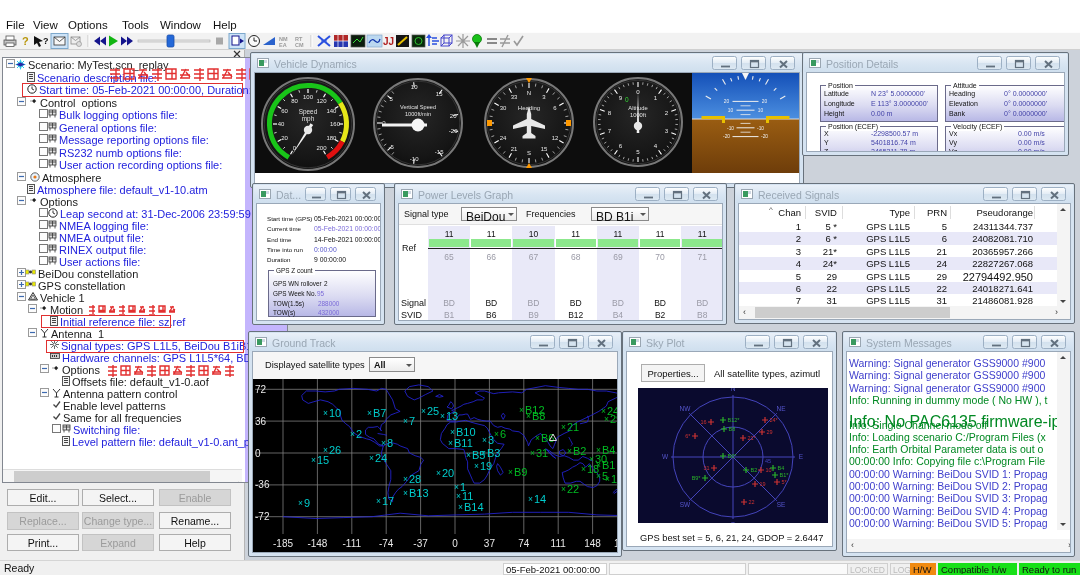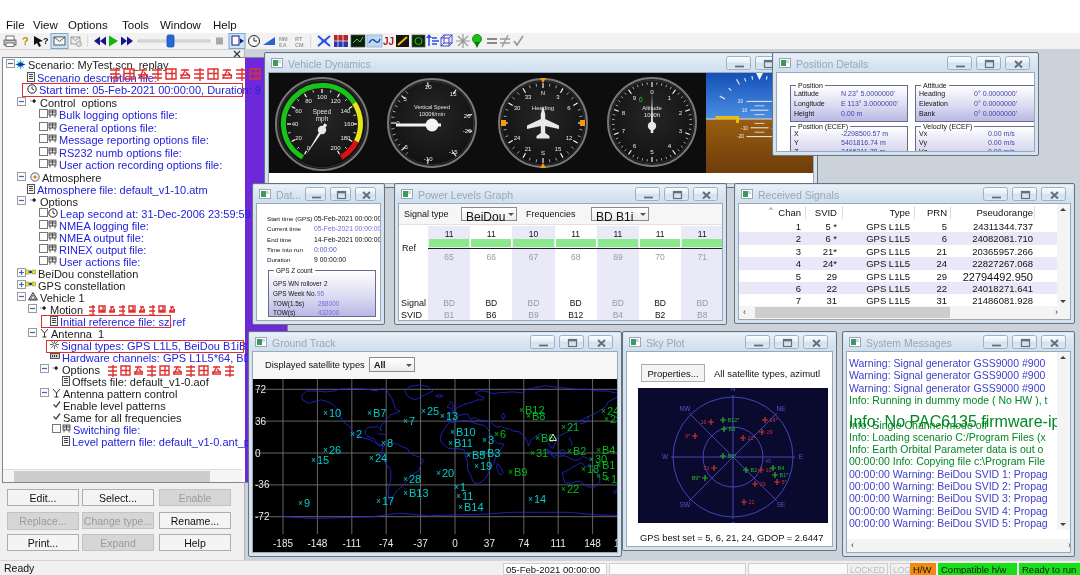--- a/index.html
+++ b/index.html
@@ -13,21 +13,21 @@
 .ticon::before{content:"";position:absolute;left:1px;top:1px;width:5px;height:6px;background:#3a9a5f}
 .ticon::after{content:"";position:absolute;right:1px;top:1px;width:3px;height:3px;background:#cfd8e2}
 .ttl{position:absolute;left:22px;top:3.5px;font-size:10.5px;color:#9aa7b4;white-space:nowrap}
 .wbtns{position:absolute;top:2px;right:7px;display:flex;gap:4px}
 .wb{width:25px;height:14px;border:1px solid #9db0c4;border-radius:2.5px;
  background:linear-gradient(#fdfefe,#e3ecf5 50%,#d3e1ee 50%,#dce8f2);position:relative}
 .wb svg{position:absolute;left:0;top:0}
 .wc{position:absolute;left:3px;right:3px;top:19px;bottom:3px;background:#fff;border:1px solid #9aa8b8;overflow:hidden}
 
 #lp{position:absolute;left:0;top:50px;width:245px;height:510px;background:#f0f0f0;border-right:1px solid #b5b5b5}
-#treewrap{position:absolute;left:2px;top:7px;width:286px;height:426px;background:#6d28d9;border:1px solid #828790;overflow:hidden}
+#treewrap{position:absolute;left:2px;top:7px;width:286px;height:426px;background:#c4b5fd;border:1px solid #828790;overflow:hidden}
 #tree{position:absolute;left:-3px;top:-58px;width:245px;height:500px;background:#fff;font-size:11px}
 .trow{position:absolute;left:0;height:12px;white-space:nowrap;width:239px}
 .ticn{position:absolute;top:0px}
 .ticn svg{vertical-align:top}
 .ttext{position:absolute;top:0px}
 .tk{color:#1a1a1a}
 .ttext .tb{color:#2222dd}
 .redbox{position:absolute;border:1.5px solid #e03030}
 
 #thscroll{position:absolute;left:0px;top:411px;width:239px;height:13px;background:#f5f5f5;border-top:1px solid #ddd}
@@ -550,21 +550,21 @@
       <div class="pbtn" style="left:7px;top:439px;width:72px;height:17px;line-height:16px">Edit...</div>
       <div class="pbtn" style="left:82px;top:439px;width:72px;height:17px;line-height:16px">Select...</div>
       <div class="pbtn dis" style="left:159px;top:439px;width:72px;height:17px;line-height:16px">Enable</div>
       <div class="pbtn dis" style="left:7px;top:462px;width:72px;height:18px;line-height:16px">Replace...</div>
       <div class="pbtn dis" style="left:82px;top:462px;width:72px;height:17px;line-height:16px">Change type...</div>
       <div class="pbtn" style="left:159px;top:462px;width:72px;height:17px;line-height:16px">Rename...</div>
       <div class="pbtn" style="left:7px;top:484px;width:72px;height:17px;line-height:16px">Print...</div>
       <div class="pbtn dis" style="left:82px;top:484px;width:72px;height:17px;line-height:16px">Expand</div>
       <div class="pbtn" style="left:159px;top:484px;width:72px;height:17px;line-height:16px">Help</div>
     </div>
-    <div class="win" style="left:264px;top:52px;width:554px;height:136px">
+    <div class="win" style="left:250px;top:52px;width:554px;height:136px">
       <div class="tbar">
         <div class="ticon"></div>
         <div class="ttl">Vehicle Dynamics</div>
         <div class="wbtns">
           <div class="wb" style="width:25px">
             <svg width="25" height="14" viewBox="0 0 25 14">
               <path d="M8.0 9.5 H17.0" stroke="#62707e" stroke-width="1.8"></path>
             </svg>
           </div>
           <div class="wb" style="width:25px">
@@ -826,21 +826,21 @@
             <line x1="504.2" y1="8.4" x2="505.4" y2="5.1" stroke="#eee" stroke-width="1.1"></line>
             <line x1="510.5" y1="11.4" x2="513.5" y2="6.2" stroke="#eee" stroke-width="1.1"></line>
             <line x1="518.8" y1="17.7" x2="521.3" y2="15.2" stroke="#eee" stroke-width="1.1"></line>
             <line x1="525.1" y1="26.0" x2="530.3" y2="23.0" stroke="#eee" stroke-width="1.1"></line>
             <polygon points="487.0,0 494.0,0 490.5,7" fill="#f5f5f5"></polygon>
             <path d="M 446.5 44.5 L 468.5 44.5 L 468.5 50" fill="none" stroke="#e8c000" stroke-width="3"></path>
             <path d="M 534.5 44.5 L 512.5 44.5 L 512.5 50" fill="none" stroke="#e8c000" stroke-width="3"></path>
           </g>
         </svg></div>
     </div>
-    <div class="win" style="left:772px;top:52px;width:267px;height:104px">
+    <div class="win" style="left:802px;top:52px;width:267px;height:104px">
       <div class="tbar">
         <div class="ticon"></div>
         <div class="ttl">Position Details</div>
         <div class="wbtns">
           <div class="wb" style="width:25px">
             <svg width="25" height="14" viewBox="0 0 25 14">
               <path d="M8.0 9.5 H17.0" stroke="#62707e" stroke-width="1.8"></path>
             </svg>
           </div>
           <div class="wb" style="width:25px">

